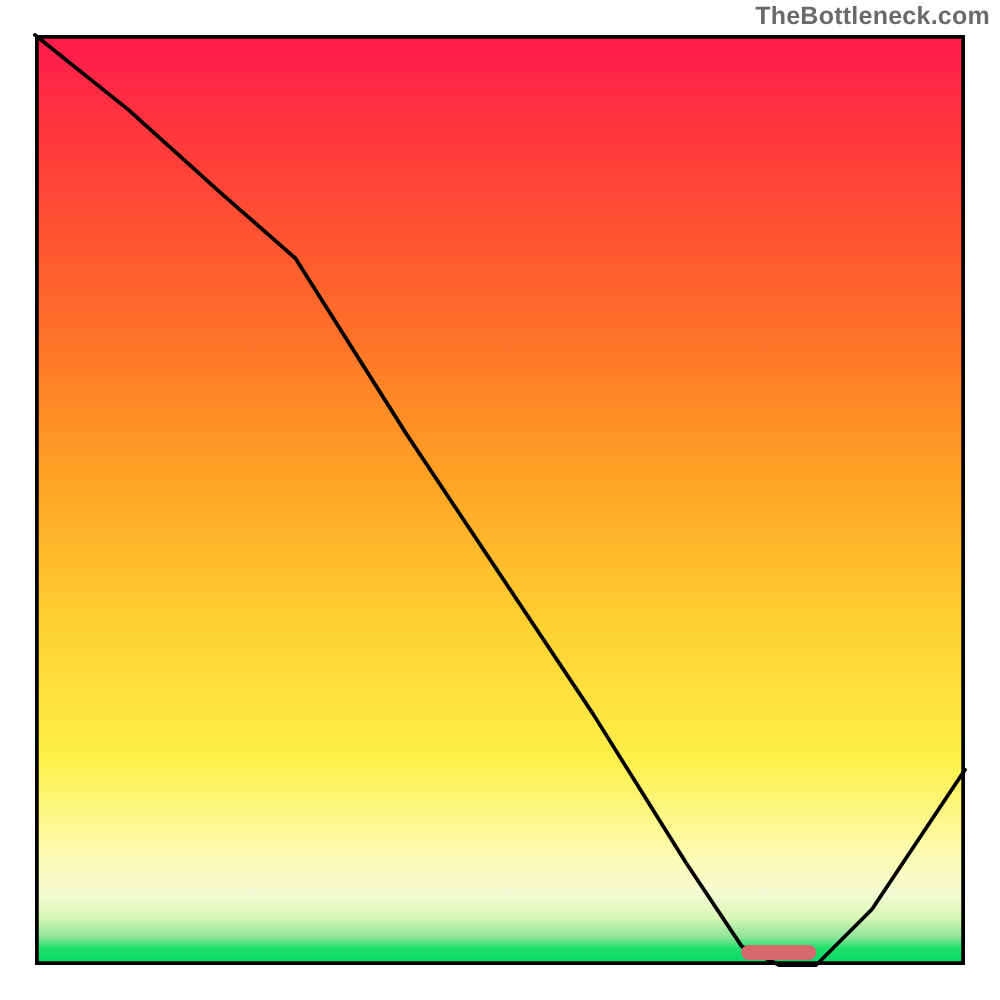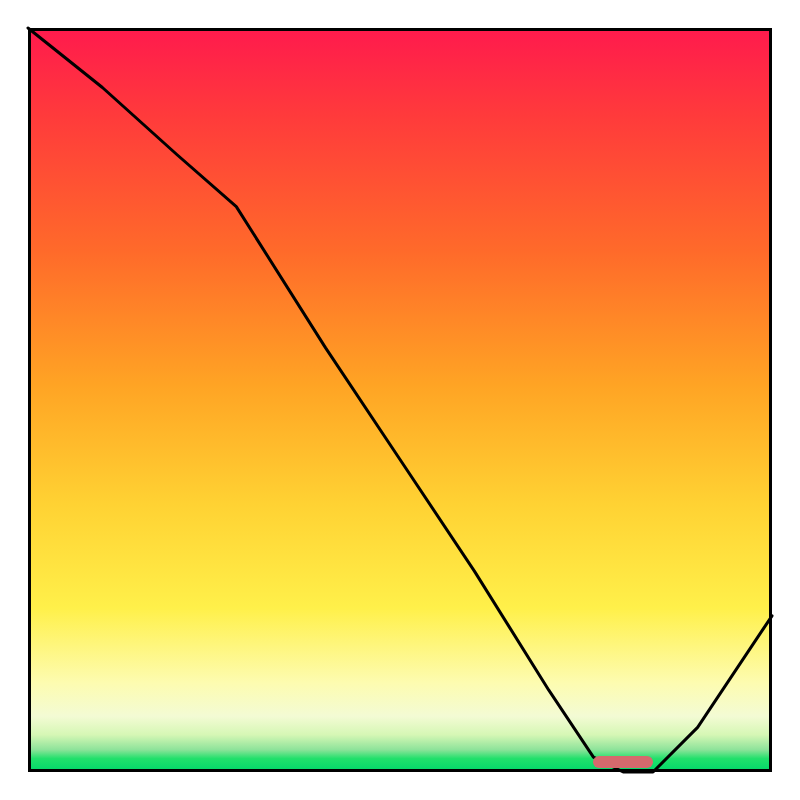--- a/index.html
+++ b/index.html
@@ -74,20 +74,21 @@
     height: 12px;
     border-radius: 6px;
     background: #d5696d;
   }
 </style>
 </head>
 <body>
 
 <div class="frame">
 
+  <div class="watermark">TheBottleneck.com</div>
 
   <div class="plot-area">
     <div class="gradient"></div>
 
     <svg class="curve" viewBox="0 0 744 744" preserveAspectRatio="none">
       <path id="curve-path" fill="none" stroke="#000" stroke-width="3" stroke-linecap="round" stroke-linejoin="round" d="M0.0 0.0 L74.4 59.5 L148.8 126.5 L208.3 178.6 L297.6 319.9 L372.0 431.5 L446.4 543.1 L520.8 662.2 L565.4 729.1 L595.2 744.0 L625.0 744.0 L669.6 699.4 L744.0 587.8"></path>
     </svg>
 
     <div id="marker" class="marker" style="left: 565.44px; width: 59.52px; bottom: 4px;"></div>
 

